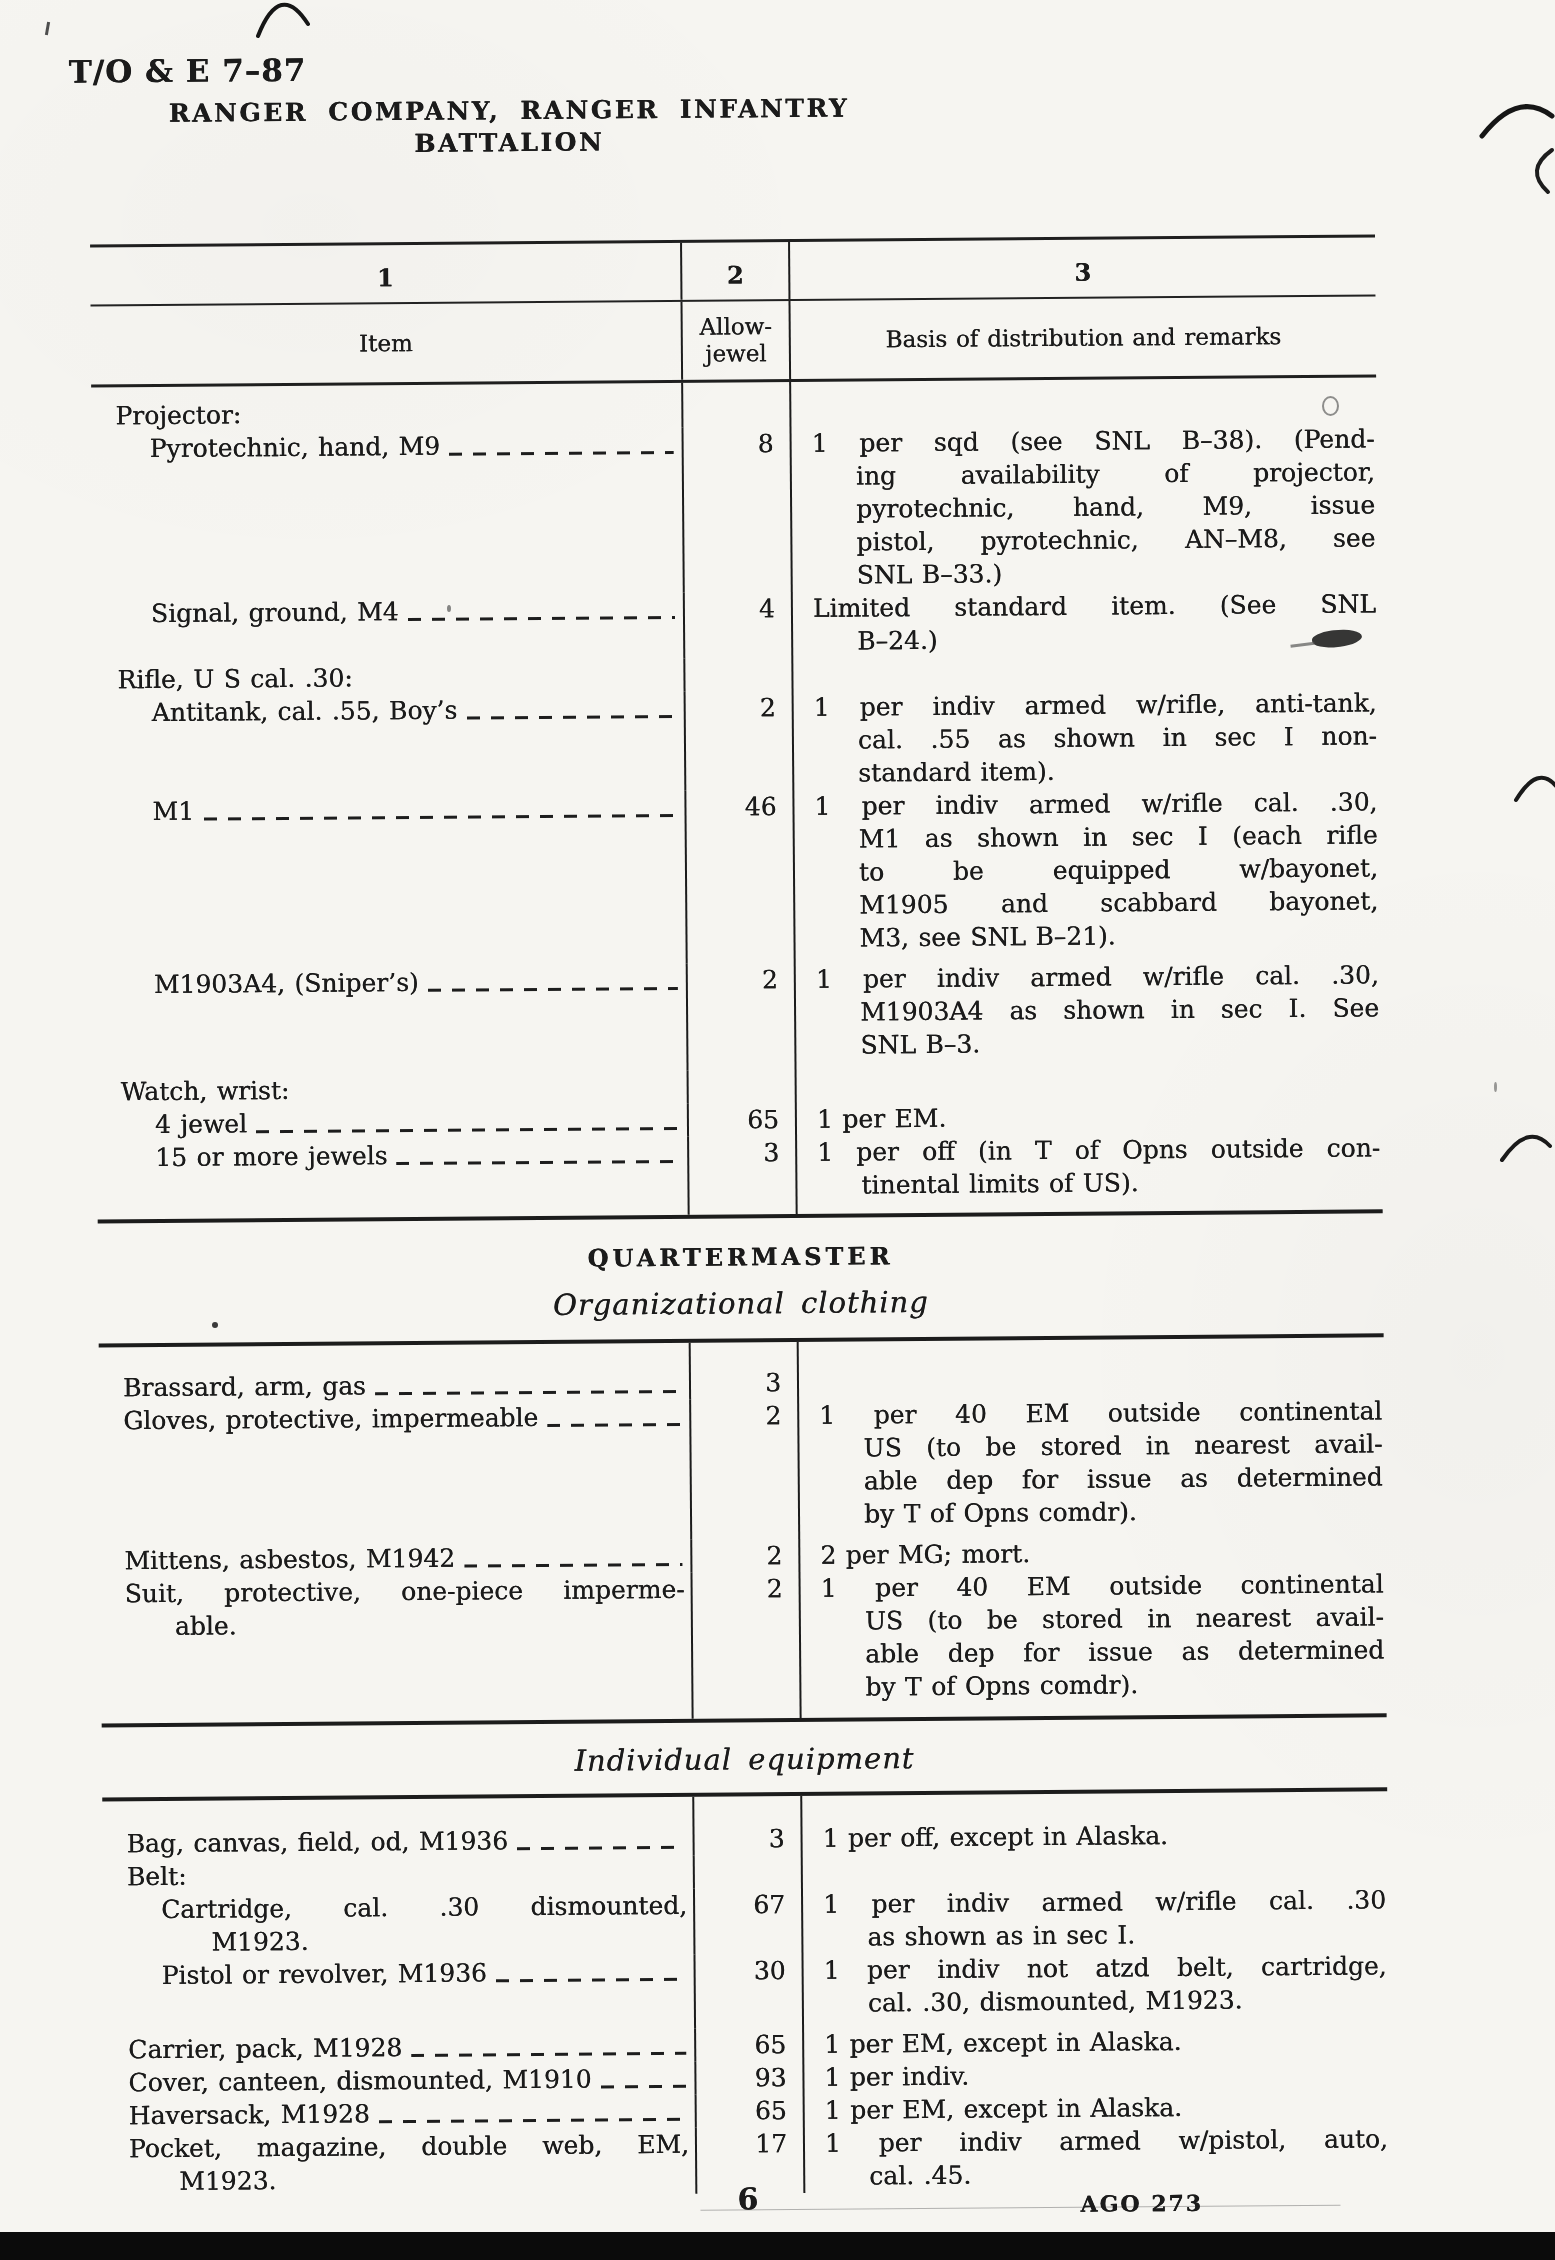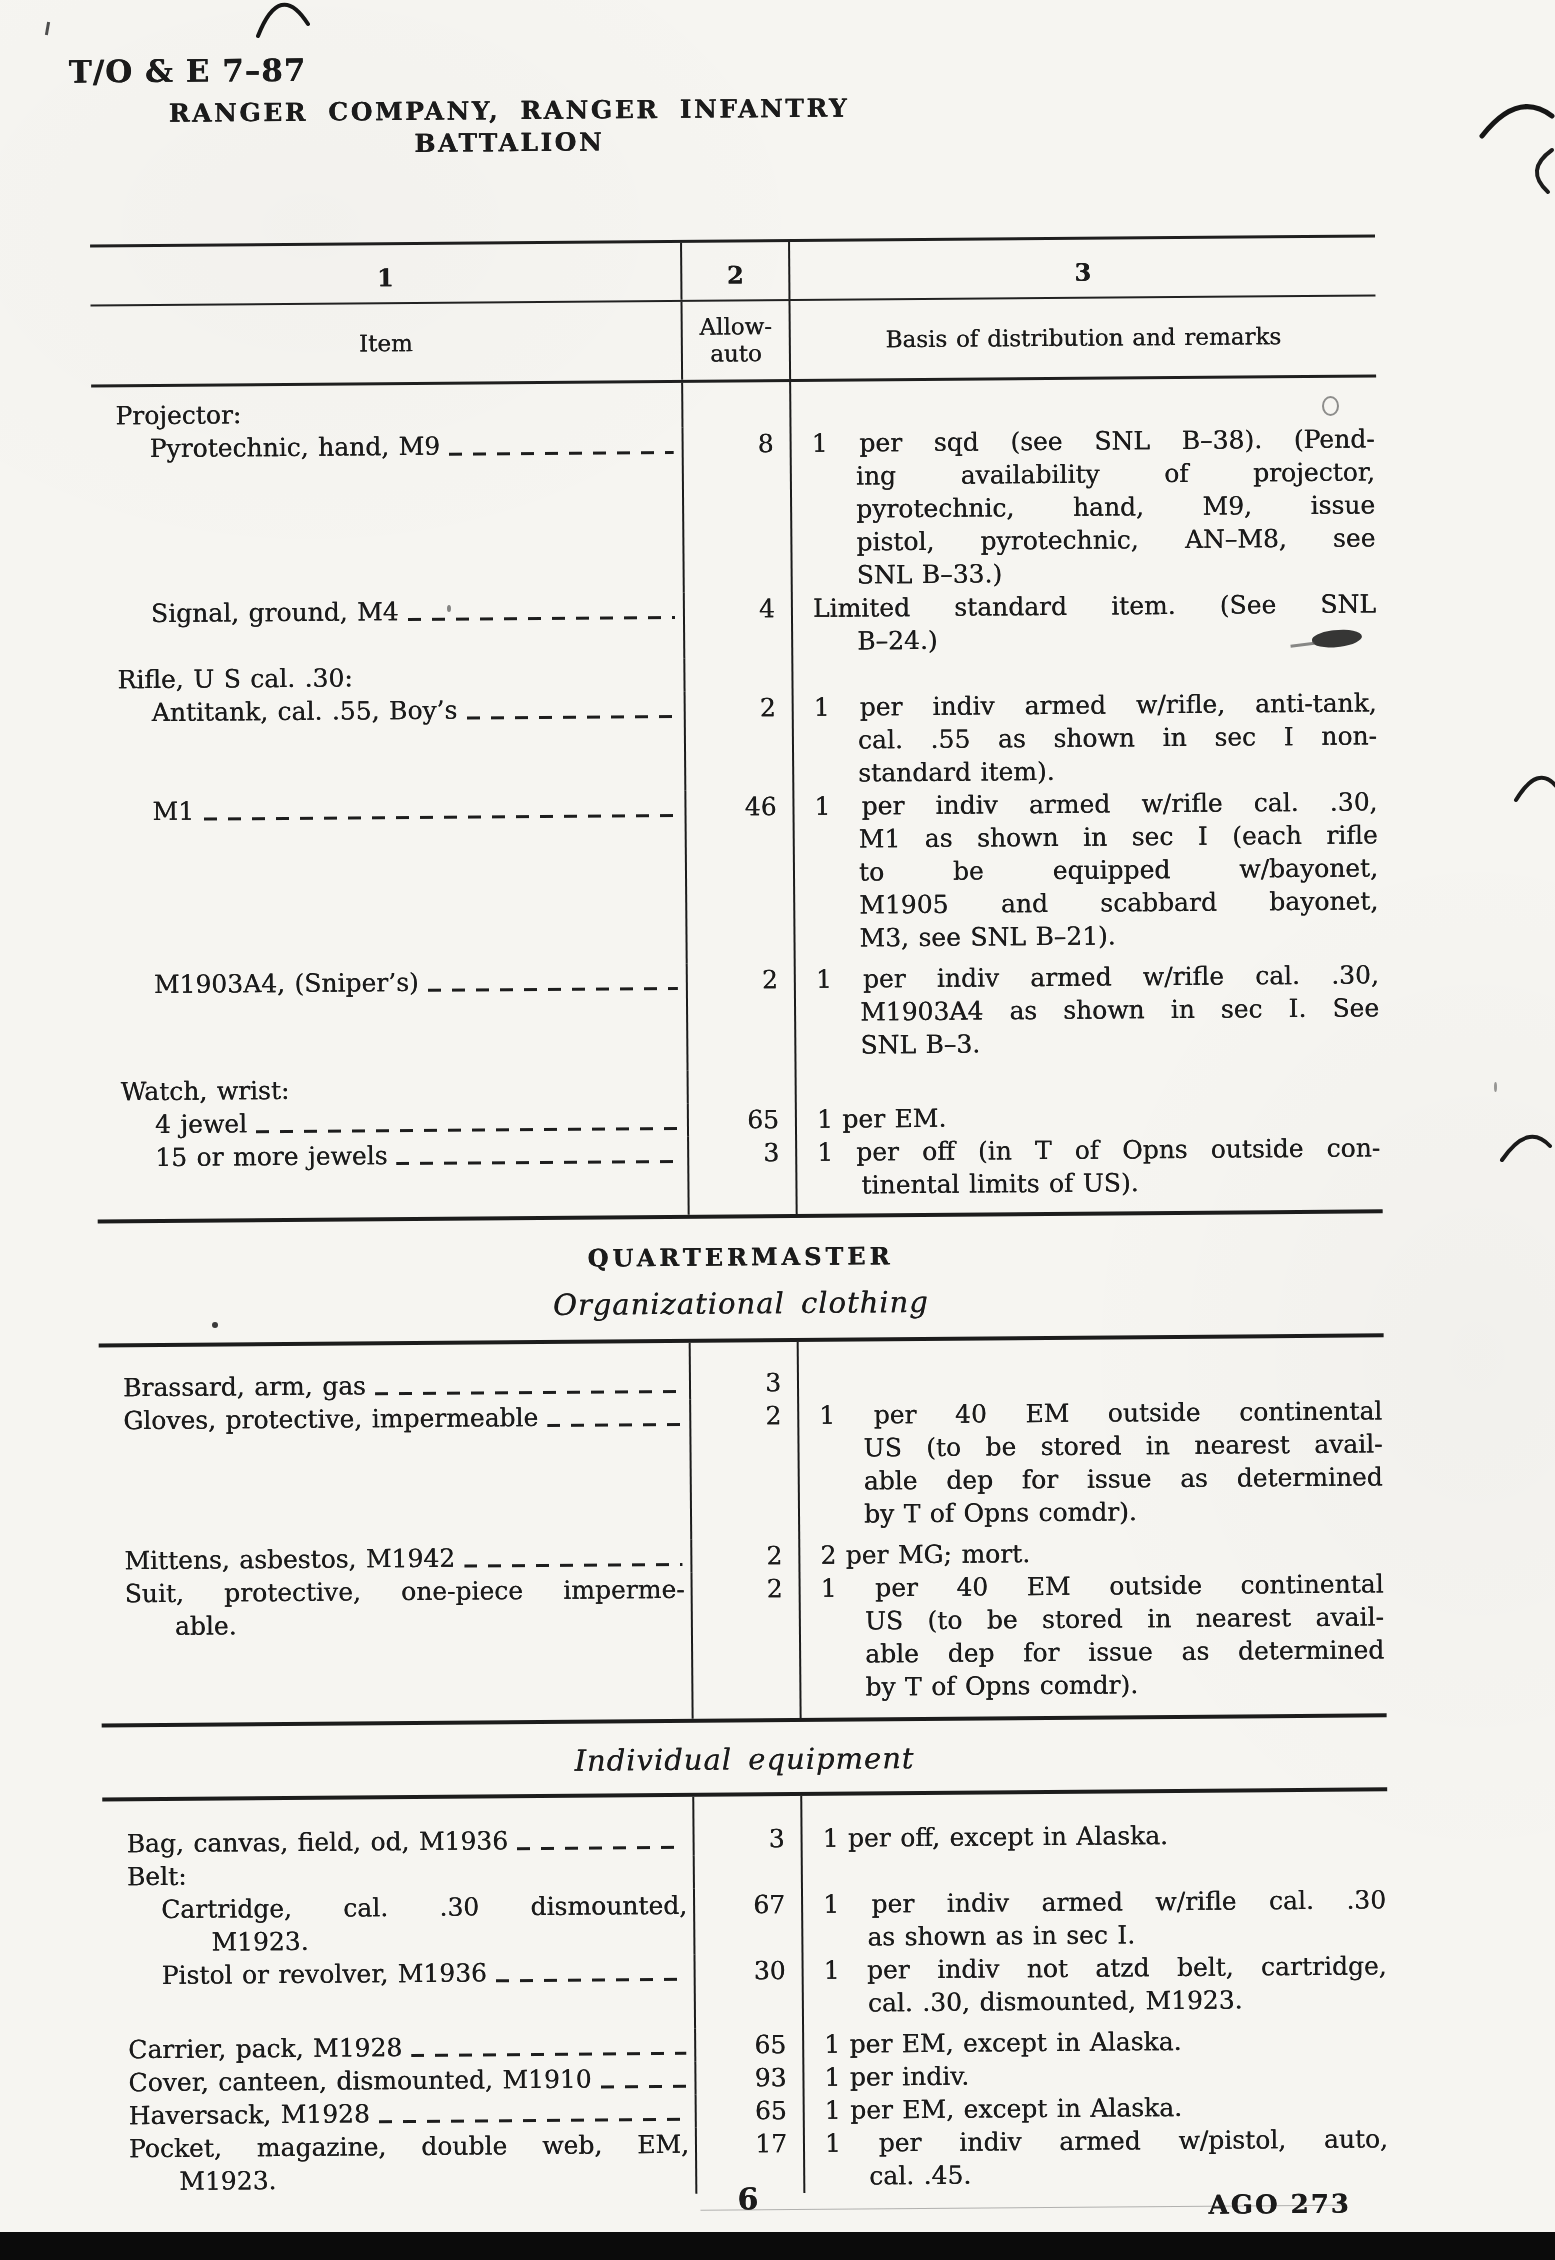--- a/index.html
+++ b/index.html
@@ -42,21 +42,21 @@
   
   .secdiv { border-top:4px solid #1c1c1c; }
   .sec-heading.caps { padding-top:24px; text-align:center; font-weight:700; font-size:24px;
     line-height:30px; letter-spacing:4px; }
   .sec-heading.ital { margin-top:14px; text-align:center; font-style:italic; font-size:29px;
     line-height:34px; letter-spacing:1px; word-spacing:6px; padding-bottom:18px; }
   .headings.single .sec-heading.ital { margin-top:20px; padding-bottom:16px; }
   
   .pageno { position:absolute; top:2186px; left:105px; width:1285px; text-align:center;
     font-size:30px; font-weight:700; }
-  .ago { position:absolute; top:2198px; left:1208px; font-size:26px; font-weight:700; letter-spacing:2px; }
+  .ago { position:absolute; top:2198px; left:1080px; font-size:22px; font-weight:700; letter-spacing:2px; }
   .footline { position:absolute; top:2214px; left:700px; width:640px; border-top:1.5px solid rgba(120,120,120,0.55); }
   
   .art { position:absolute; }
   .scanbar { position:absolute; left:0; right:0; bottom:0; height:28px; background:#0b0b0b; }
   .smudge { position:absolute; left:1312px; top:630px; width:50px; height:17px; background:#262626;
     border-radius:45% 60% 50% 55%; transform:rotate(-7deg); opacity:.92; }
   .smudge::after { content:""; position:absolute; left:-22px; top:9px; width:24px; height:3px;
     background:#4a4a4a; opacity:.7; }
   .ring { position:absolute; left:1322px; top:396px; width:13px; height:16px; border:2px solid #555;
     border-radius:50%; opacity:.65; }
@@ -74,21 +74,21 @@
     <div class="eqtable">
       <div class="sec">
         <div class="row hdr-nums">
           <div class="cell item">1</div>
           <div class="cell allow">2</div>
           <div class="cell remark">3</div>
         </div>
         <div class="row hdr-labels">
           <div class="cell item">Item</div>
           <div class="cell allow">Allow-
-auto</div>
+jewel</div>
           <div class="cell remark">Basis of distribution and remarks</div>
         </div>
         <div>
             <div class="row">
     <div class="cell item ind0" style="padding-top: 12px;">
                 <div class="ln">Projector:</div>
               </div>
     <div class="cell allow" style="padding-top: 12px;"></div>
     <div class="cell remark" style="padding-top: 12px;"></div>
   </div>

